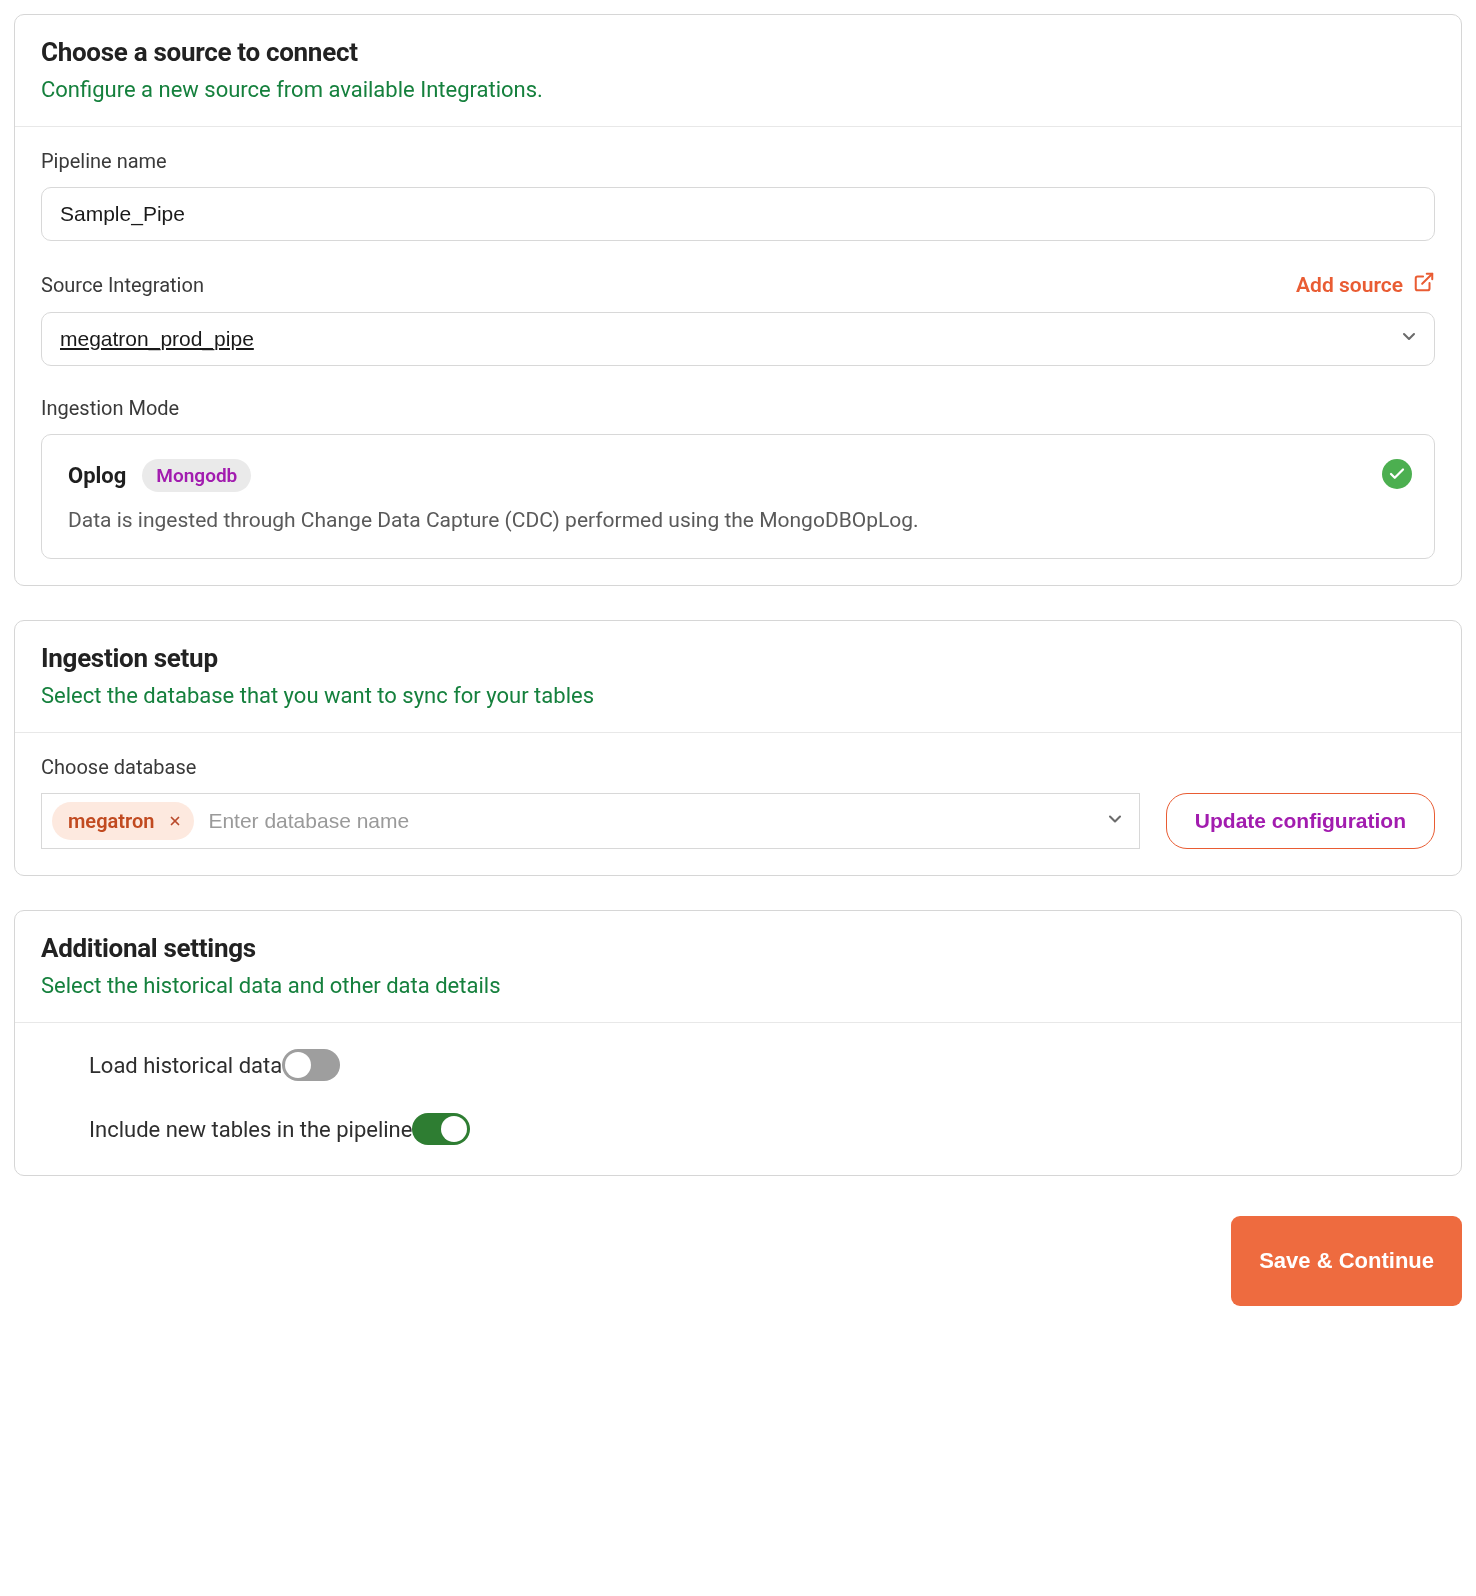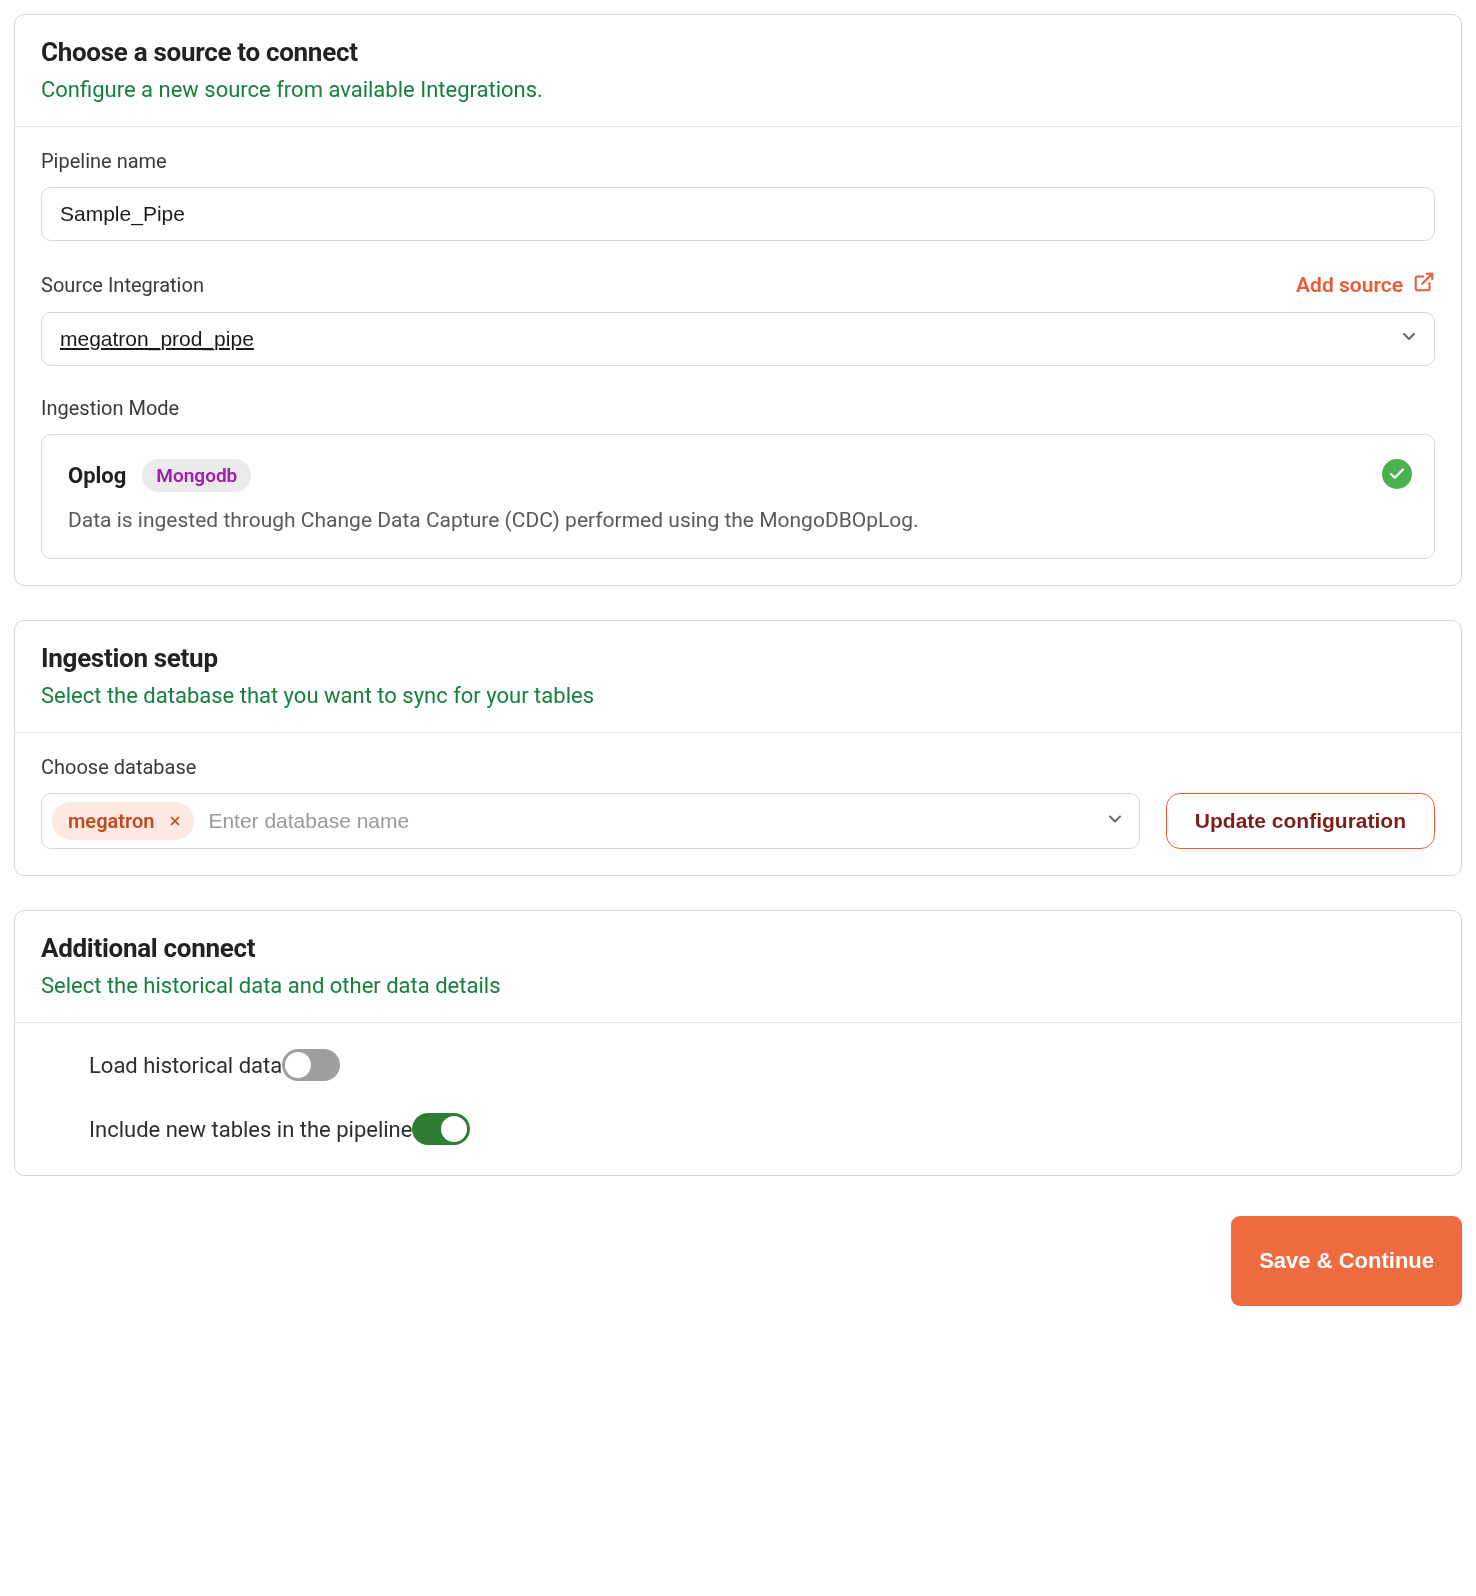--- a/index.html
+++ b/index.html
@@ -127,21 +127,21 @@
     }
     .check-circle svg { width: 18px; height: 18px; color: #fff; }
     .db-row {
       display: flex;
       gap: 26px;
       align-items: stretch;
     }
     .combo-input {
       flex: 1;
       border: 1px solid #d8d8d8;
-      border-radius: 10px;
+      border-radius: 0;
       display: flex;
       align-items: center;
       padding: 8px 14px 8px 10px;
       gap: 14px;
       position: relative;
     }
     .chip {
       background: #fde9df;
       color: #c14a20;
       font-weight: 600;
@@ -165,25 +165,25 @@
       background: transparent;
     }
     .combo-text::placeholder { color: #9a9a9a; }
     .combo-chevron {
       color: #6b6b6b;
     }
     .combo-chevron svg { width: 20px; height: 20px; }
     .btn-outline {
       border: 1px solid #e95c33;
       background: #fff;
-      color: #7f1d1d;
+      color: #a21caf;
       font-weight: 700;
       font-size: 21px;
       padding: 0 28px;
-      border-radius: 14px;
+      border-radius: 21px;
       cursor: pointer;
       white-space: nowrap;
     }
     .setting-row {
       display: flex;
       align-items: center;
       padding: 16px 0;
       margin-left: 48px;
     }
     .setting-label {
@@ -309,21 +309,21 @@
             </svg>
         </span>
       </div>
       <button class="btn-outline">Update configuration</button>
     </div>
   </div>
 </div>
 
 <div class="section">
   <div class="section-header">
-    <div class="section-title">Additional connect</div>
+    <div class="section-title">Additional settings</div>
     <div class="section-desc">Select the historical data and other data details</div>
   </div>
   <div class="section-body tight">
     <div class="setting-row">
       <span class="setting-label">Load historical data</span>
       <div class="toggle off">
         <div class="knob"></div>
       </div>
     </div>
     <div class="setting-row">

